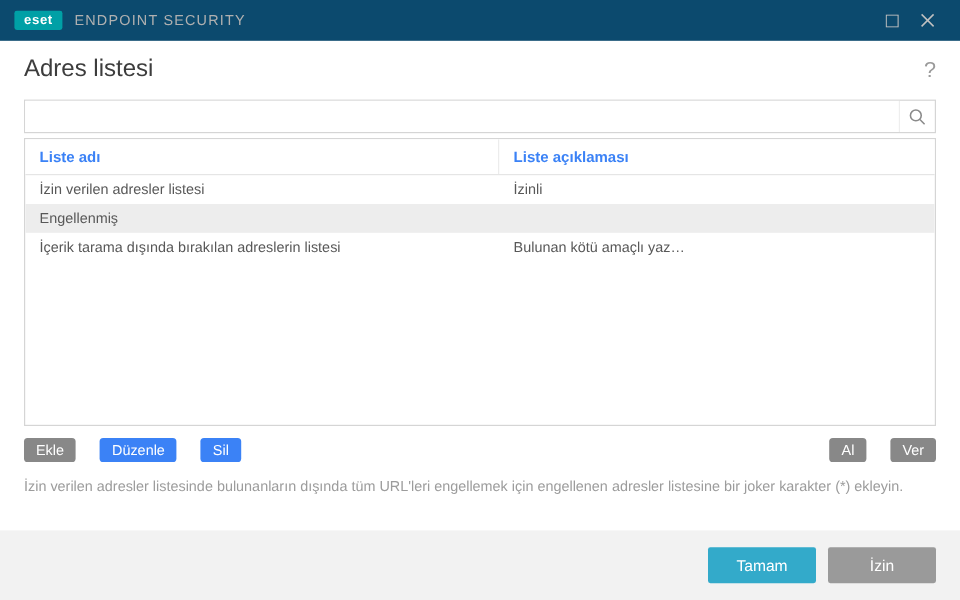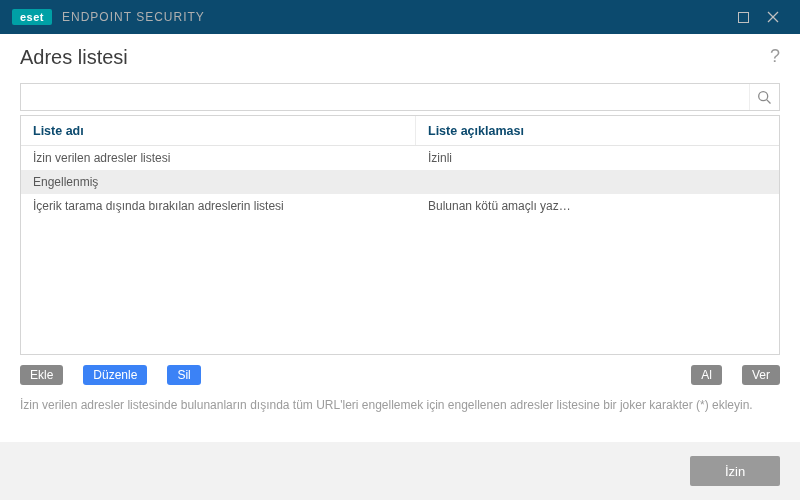--- a/index.html
+++ b/index.html
@@ -45,21 +45,21 @@
       justify-content: center;
       color: #c0c0c0;
       font-size: 14px;
       cursor: pointer;
     }
     .content {
       padding: 12px 20px 0 20px;
     }
     .page-header {
       display: flex;
-      align-items: flex-start;
+      align-items: flex-end;
       margin-bottom: 14px;
     }
     .page-title {
       font-size: 20px;
       font-weight: 400;
       color: #3d3d3d;
       flex: 1;
     }
     .help-icon {
       color: #9a9a9a;
@@ -98,21 +98,21 @@
     }
     .thead {
       display: flex;
       background: #fff;
       border-bottom: 1px solid #e5e5e5;
       height: 30px;
       align-items: center;
     }
     .th {
       font-weight: 600;
-      color: #0c4a6e;
+      color: #3b82f6;
       padding: 0 12px;
       font-size: 12.5px;
       border-right: 1px solid #ececec;
       height: 100%;
       display: flex;
       align-items: center;
     }
     .th:last-child { border-right: none; }
     .col1 { width: 395px; }
     .col2 { width: 170px; }
@@ -253,14 +253,15 @@
     <button class="tool-btn disabled">Sil</button>
     <div class="tool-spacer"></div>
     <button class="tool-btn">Al</button>
     <button class="tool-btn">Ver</button>
   </div>
 
   <div class="hint">İzin verilen adresler listesinde bulunanların dışında tüm URL'leri engellemek için engellenen adresler listesine bir joker karakter (*) ekleyin.</div>
 </div>
 
 <div class="footer">
+  <button class="footer-btn btn-primary">Tamam</button>
   <button class="footer-btn btn-secondary">İzin</button>
 </div>
 
 </body></html>

